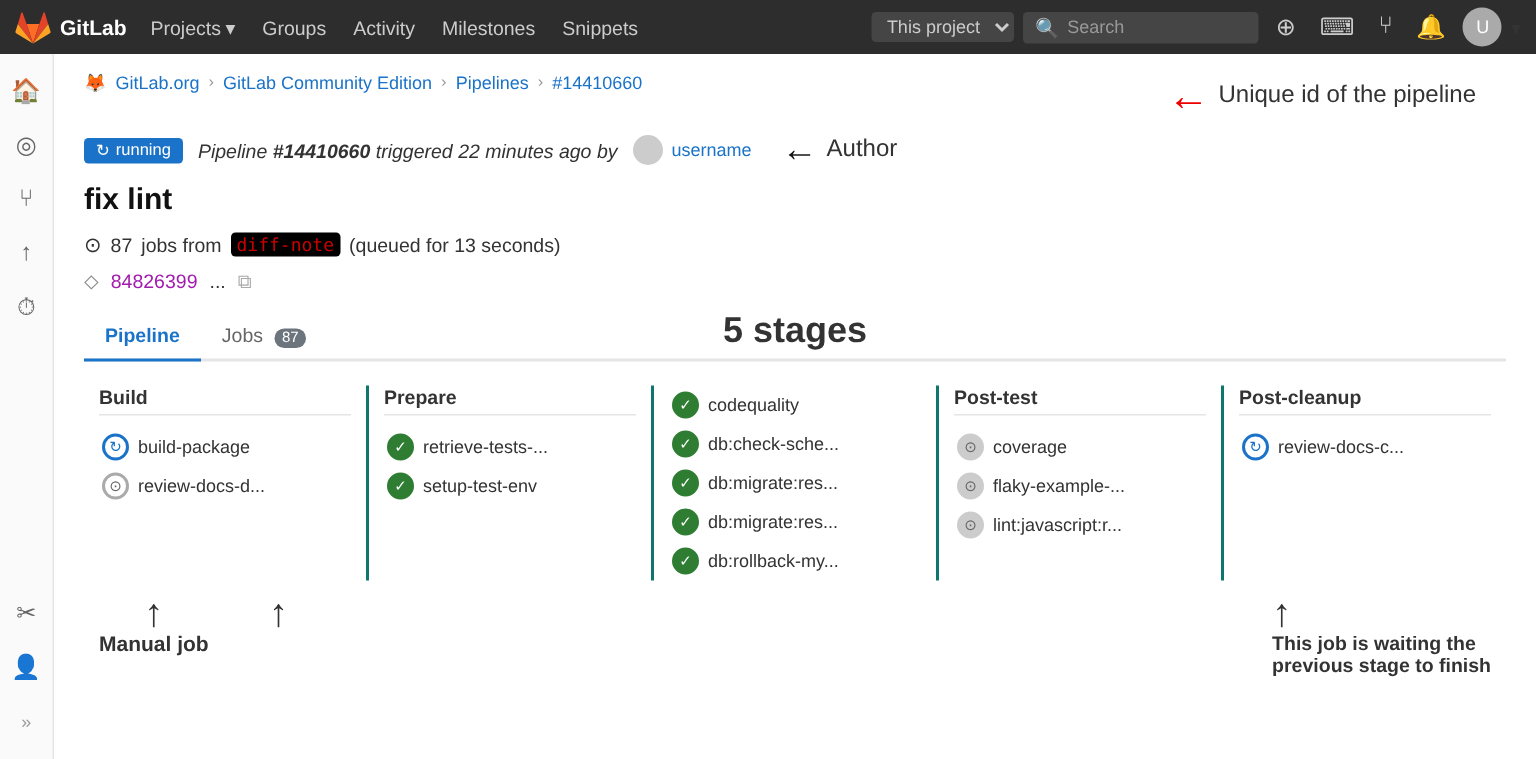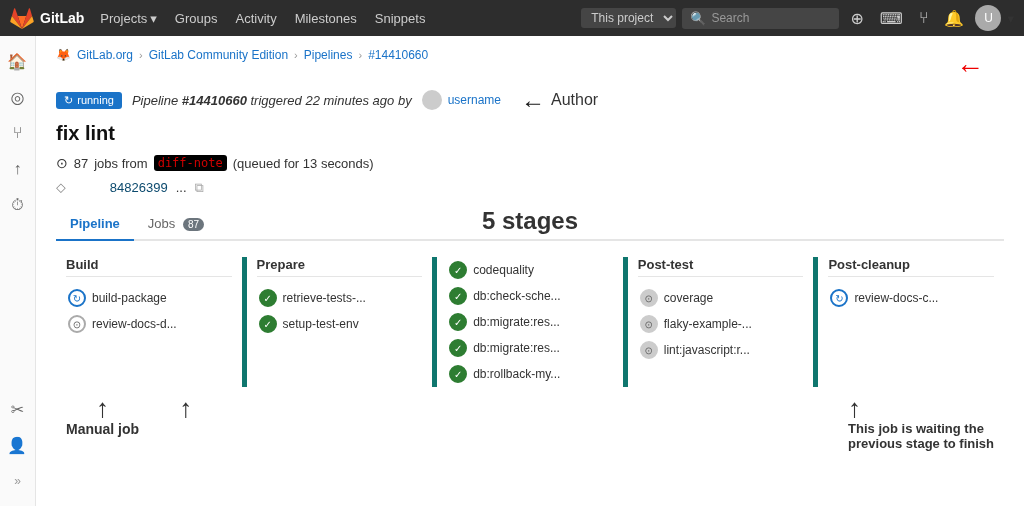--- a/index.html
+++ b/index.html
@@ -203,21 +203,21 @@
     }
 
     
     .commit-row {
       display: flex;
       align-items: center;
       gap: 8px;
       margin-bottom: 12px;
     }
     .commit-icon { color: #888; font-size: 14px; }
-    .commit-hash { color: #0c4a6e; text-decoration: none; font-size: 13px; margin-left: 36px; }
+    .commit-hash { color: #a21caf; text-decoration: none; font-size: 13px; }
     .copy-icon { color: #aaa; font-size: 13px; cursor: pointer; }
 
     
     .tabs-row {
       display: flex;
       align-items: center;
       gap: 0;
       border-bottom: 2px solid #e5e5e5;
       margin-bottom: 16px;
     }
@@ -245,21 +245,21 @@
 
     
     .stages-container {
       display: flex;
       gap: 0;
       position: relative;
     }
     .stage-col {
       flex: 1;
       min-width: 160px;
-      border-right: 5px solid #0f766e;
+      border-right: 2px solid #0f766e;
       padding: 0 10px;
     }
     .stage-col:last-child { border-right: none; }
     .stage-header {
       font-weight: 600;
       font-size: 13px;
       color: #333;
       margin-bottom: 8px;
       padding-bottom: 4px;
       border-bottom: 1px solid #e5e5e5;
@@ -375,20 +375,21 @@
       <a>GitLab.org</a>
       <span class="breadcrumb-sep">›</span>
       <a>GitLab Community Edition</a>
       <span class="breadcrumb-sep">›</span>
       <a>Pipelines</a>
       <span class="breadcrumb-sep">›</span>
       <a class="breadcrumb-current">#14410660</a>
     </div>
     <div style="display:flex; align-items:center; gap:6px; margin-right:20px;">
       <span style="color:#e00; font-size:28px; font-weight:900;">←</span>
+      <span style="font-size:16px; font-weight:500;">Unique id of the pipeline</span>
     </div>
   </div>
 
   <div class="pipeline-status-row">
     <div class="badge-running">
       <span>↻</span>
       <span>running</span>
     </div>
     <span class="status-text">
       Pipeline <strong>#14410660</strong>

